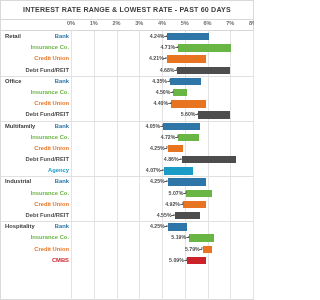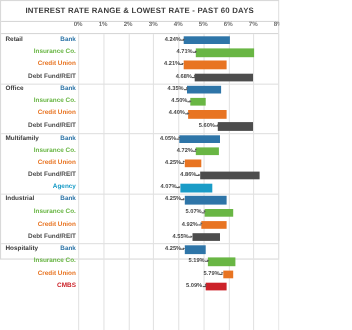--- a/index.html
+++ b/index.html
@@ -4,21 +4,21 @@
 <style>
   html,body{margin:0;padding:0;}
   body{
     width:254px;height:300px;overflow:hidden;
     background:#ffffff;
     font-family:"Liberation Sans", sans-serif;
     color:#3a3a3a;
     -webkit-font-smoothing:antialiased;
   }
   .chart-frame{
-    position:relative;width:254px;height:236px;box-sizing:border-box;
+    position:relative;width:254px;height:300px;box-sizing:border-box;
     background:#ffffff;
     border:1px solid #d9d9d9;
   }
   
   .title-bar{
     height:14px;display:flex;align-items:center;justify-content:center;
     padding-top:2px;
   }
   .chart-title{
     font-size:7.1px;font-weight:bold;letter-spacing:.18px;

